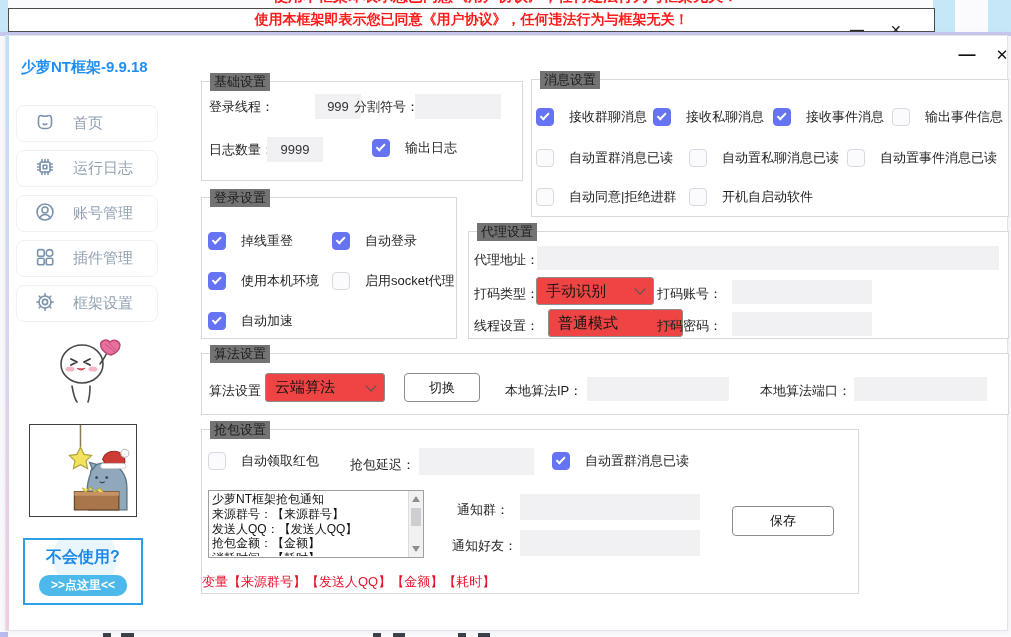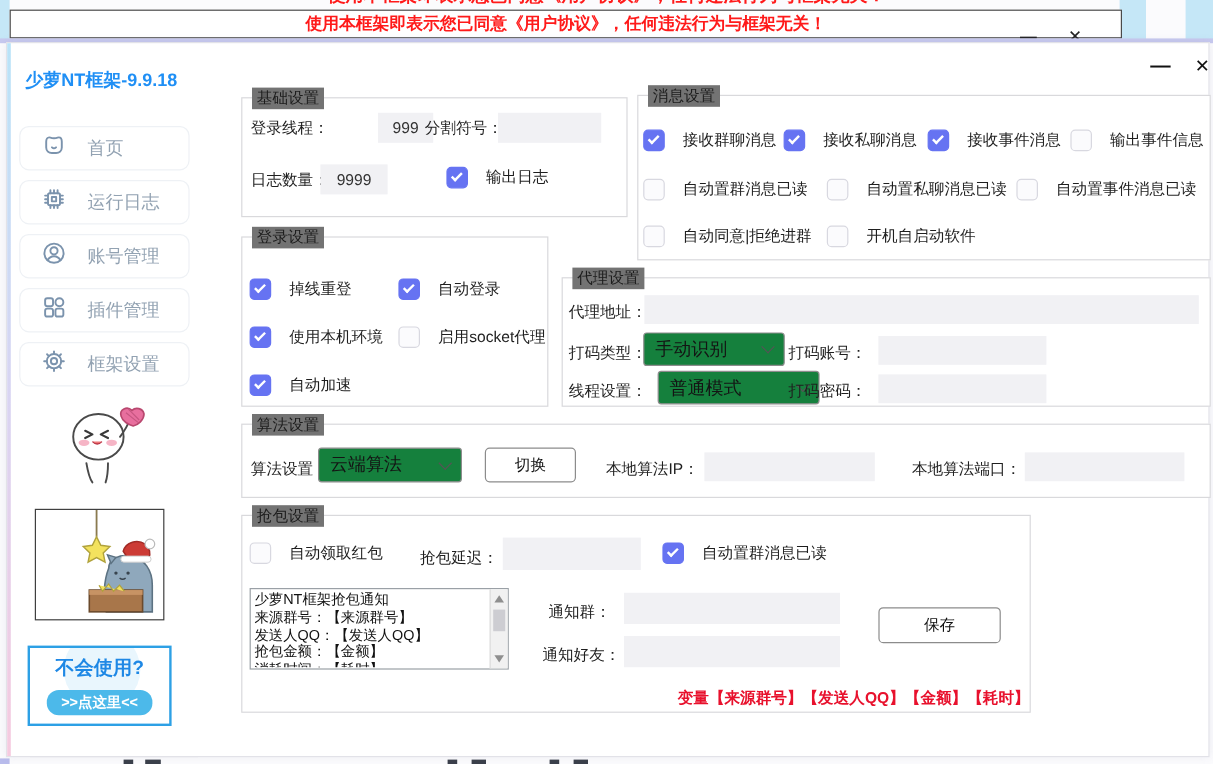--- a/index.html
+++ b/index.html
@@ -33,21 +33,21 @@
   .help .deco{position:absolute;left:28px;top:-14px;width:64px;height:64px;border-radius:50%;background:#e9f6fd}
   .help .hq{position:relative;color:#1e88e5;font-weight:bold;font-size:16px}
   .help .hb{position:relative;background:#4cb9ea;color:#fff;font-weight:bold;font-size:12px;padding:2px 12px;border-radius:10px;white-space:nowrap}
 
   
   .grp{position:absolute;border:1px solid #d9d9dc;background:#fff}
   .grp .gt{position:absolute;top:-9px;left:8px;background:#737373;padding:0 4px;font-size:13px;color:#1c1c1c;white-space:nowrap}
   .lbl{position:absolute;font-size:13px;color:#1f1f1f;white-space:nowrap}
   .inp{position:absolute;background:#f1f1f4;border:none;outline:none;font-size:13px;color:#333;padding:0 6px;font-family:inherit}
   .inp.center{text-align:center}
-  .sel{position:absolute;background:#15803d;border:1px solid #8c8c8c;border-radius:3px;display:flex;align-items:center;justify-content:space-between;padding:0 9px;font-size:15px;color:#141414;cursor:pointer}
+  .sel{position:absolute;background:#ef4444;border:1px solid #8c8c8c;border-radius:3px;display:flex;align-items:center;justify-content:space-between;padding:0 9px;font-size:15px;color:#141414;cursor:pointer}
   .sel .chev{width:8px;height:8px;border-right:1.5px solid #555;border-bottom:1.5px solid #555;transform:rotate(45deg);margin-top:-4px;flex:none;margin-left:8px}
   .sel .sv{white-space:nowrap}
   .btn{position:absolute;background:#fff;border:1px solid #8c8c8c;border-radius:4px;font-size:13px;color:#111;display:flex;align-items:center;justify-content:center;cursor:pointer;font-family:inherit}
 
   
   .cb{position:absolute;display:flex;align-items:flex-start;gap:15px;height:20px;cursor:pointer}
   .cb .box{width:18px;height:18px;border-radius:4px;background:#fbfbfd;border:1px solid #d8d8e0;position:relative;flex:none}
   .cb[data-checked="true"] .box{background:#6673f2;border-color:#6673f2}
   .cb .tick{position:absolute;left:3px;top:4px;width:9px;height:4.5px;border-left:2px solid #fff;border-bottom:2px solid #fff;transform:rotate(-45deg);display:none}
   .cb[data-checked="true"] .tick{display:block}
@@ -55,21 +55,21 @@
 
   
   .tplbox{position:absolute;background:#fff;border:1px solid #9aa0a6}
   .tpltext{position:absolute;left:3px;top:1px;right:17px;bottom:1px;font-size:12px;line-height:14.8px;color:#111;white-space:pre-line;overflow:hidden}
   .tplscroll{position:absolute;right:0;top:0;width:15px;height:100%;background:#f1f1f1;border-left:1px solid #dcdcdc;cursor:pointer}
   .sarr{position:absolute;left:3px;width:0;height:0;border-left:4px solid transparent;border-right:4px solid transparent}
   .sarr.up{top:5px;border-bottom:6px solid #8f8f8f}
   .sarr.dn{bottom:5px;border-top:6px solid #8f8f8f}
   .sthumb{position:absolute;left:2px;top:17px;width:10px;height:18px;background:#cdcdd2}
 
-  .rhint{position:absolute;left:0;width:100%;text-align:right;font-size:13px;font-weight:bold;color:#e8112d;white-space:nowrap}
+  .rhint{position:absolute;left:0;width:100%;text-align:left;font-size:13px;font-weight:normal;color:#e8112d;white-space:nowrap}
 
   
   .mark{position:absolute;background:#3a3f4a;height:4px}
 </style>
 </head>
 <body>
 
 <div class="stage">
 
   <div class="strip-blue" style="left:0;top:0;width:8px;height:33px"></div>

